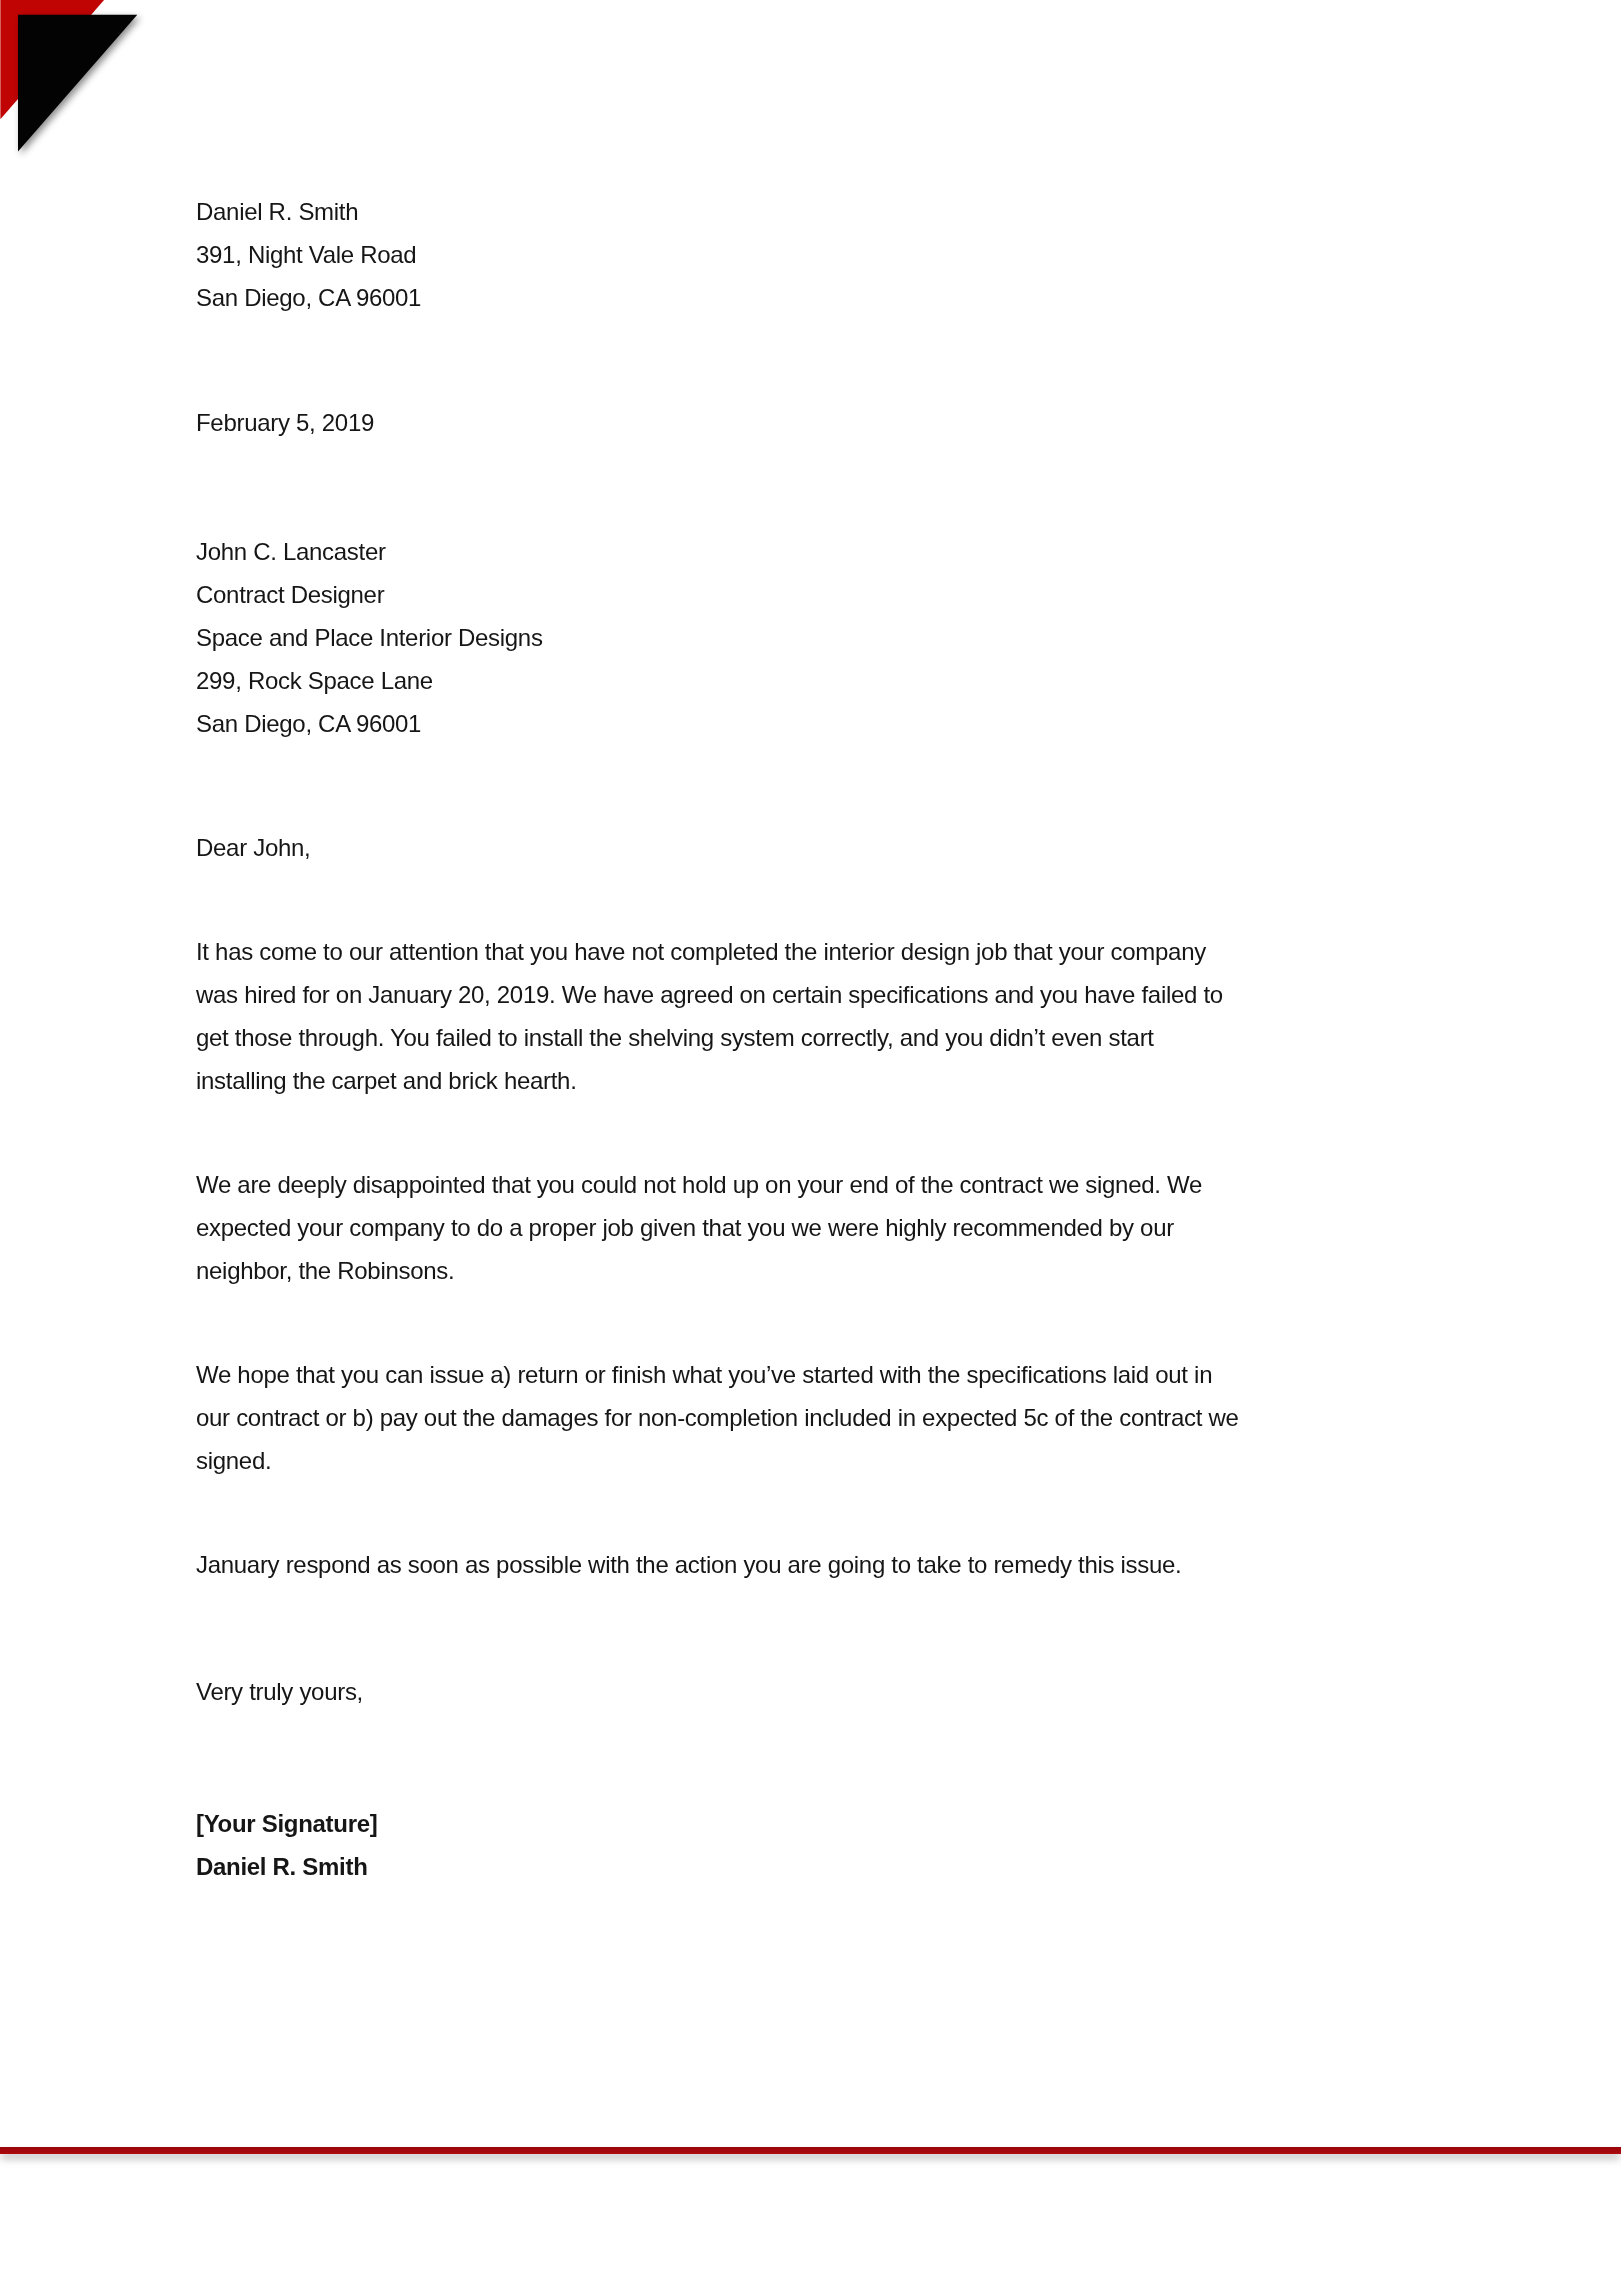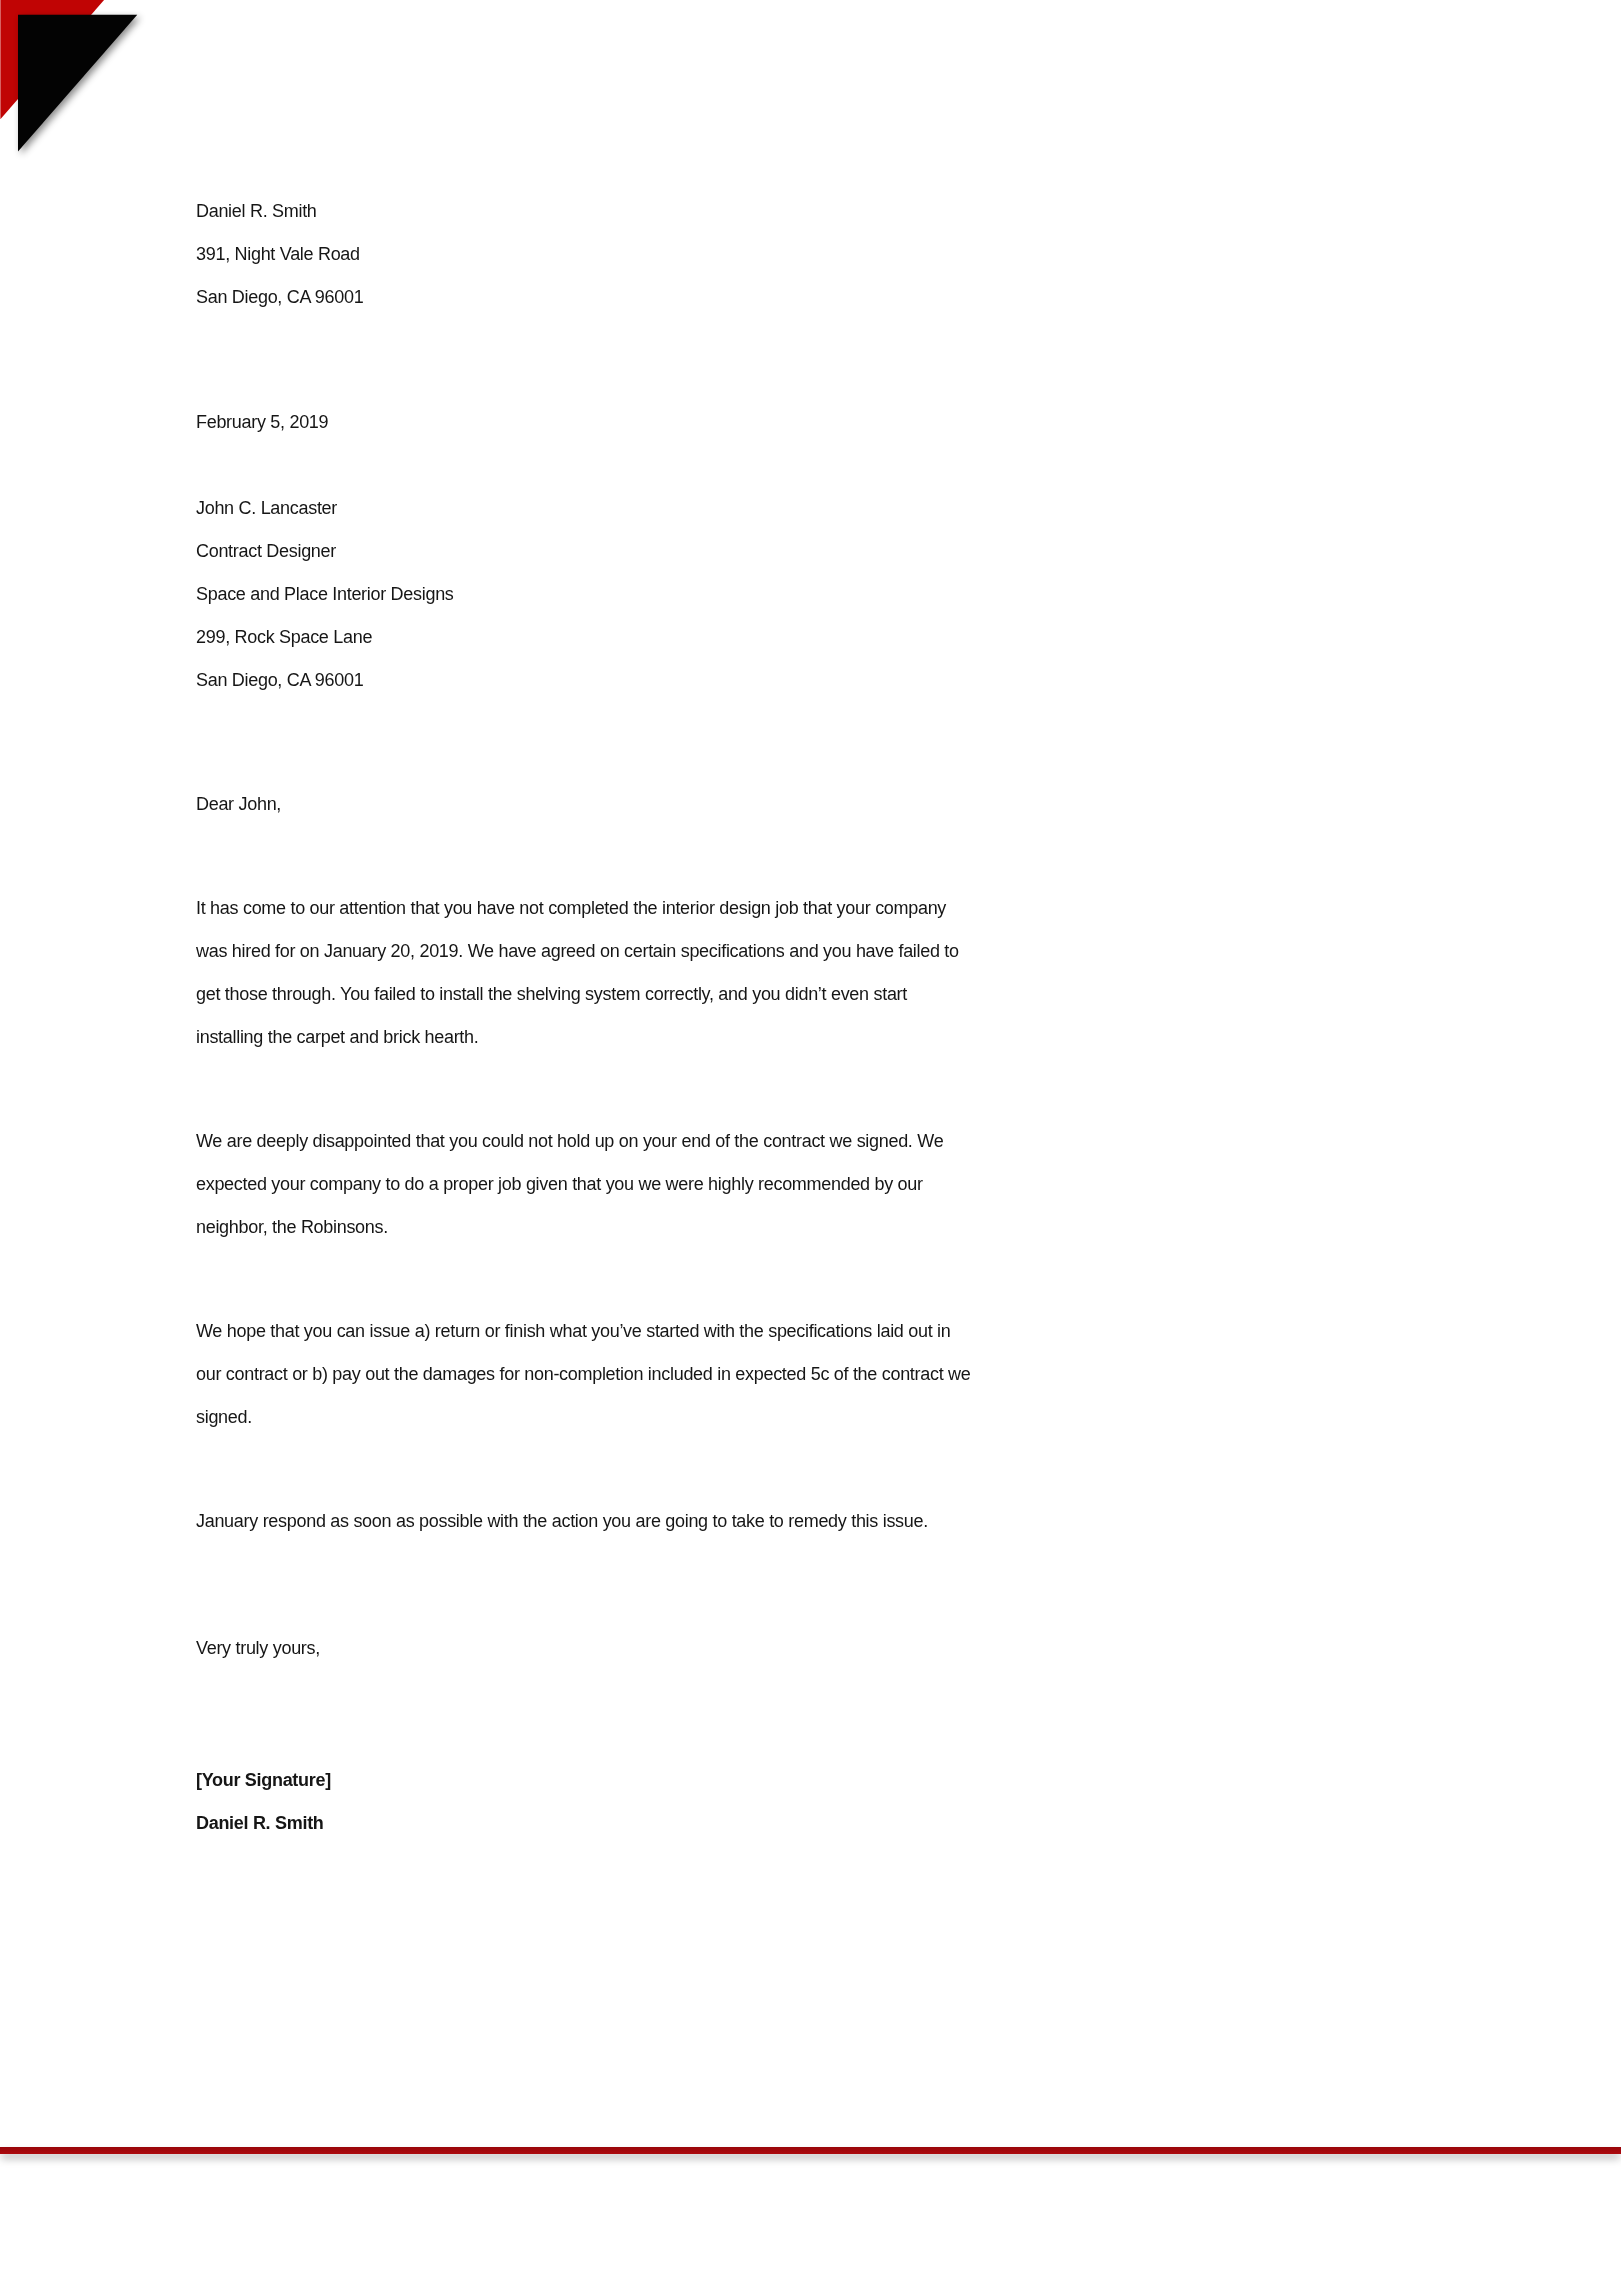--- a/index.html
+++ b/index.html
@@ -26,27 +26,27 @@
   .corner-decoration svg { display: block; }
   .tri-black { filter: drop-shadow(3px 3px 4px rgba(0,0,0,0.45)); }
   
   .content {
     position: absolute;
     top: 0;
     left: 0;
     width: 1621px;
     padding: 190px 196px 0 196px;
     color: #161616;
-    font-size: 18px;
+    font-size: 24px;
     letter-spacing: -0.3px;
   }
   .line { line-height: 43px; white-space: nowrap; }
   .block { }
   .date-block      { margin-top: 82px; }
-  .recipient-block { margin-top: 43px; }
+  .recipient-block { margin-top: 86px; }
   .salutation      { margin-top: 81px; }
   .para            { margin-top: 61px; }
   .closing         { margin-top: 84px; }
   .signature-block { margin-top: 89px; font-weight: bold; }
   
   .footer-rule {
     position: absolute;
     left: 0;
     right: 0;
     top: 2147px;

